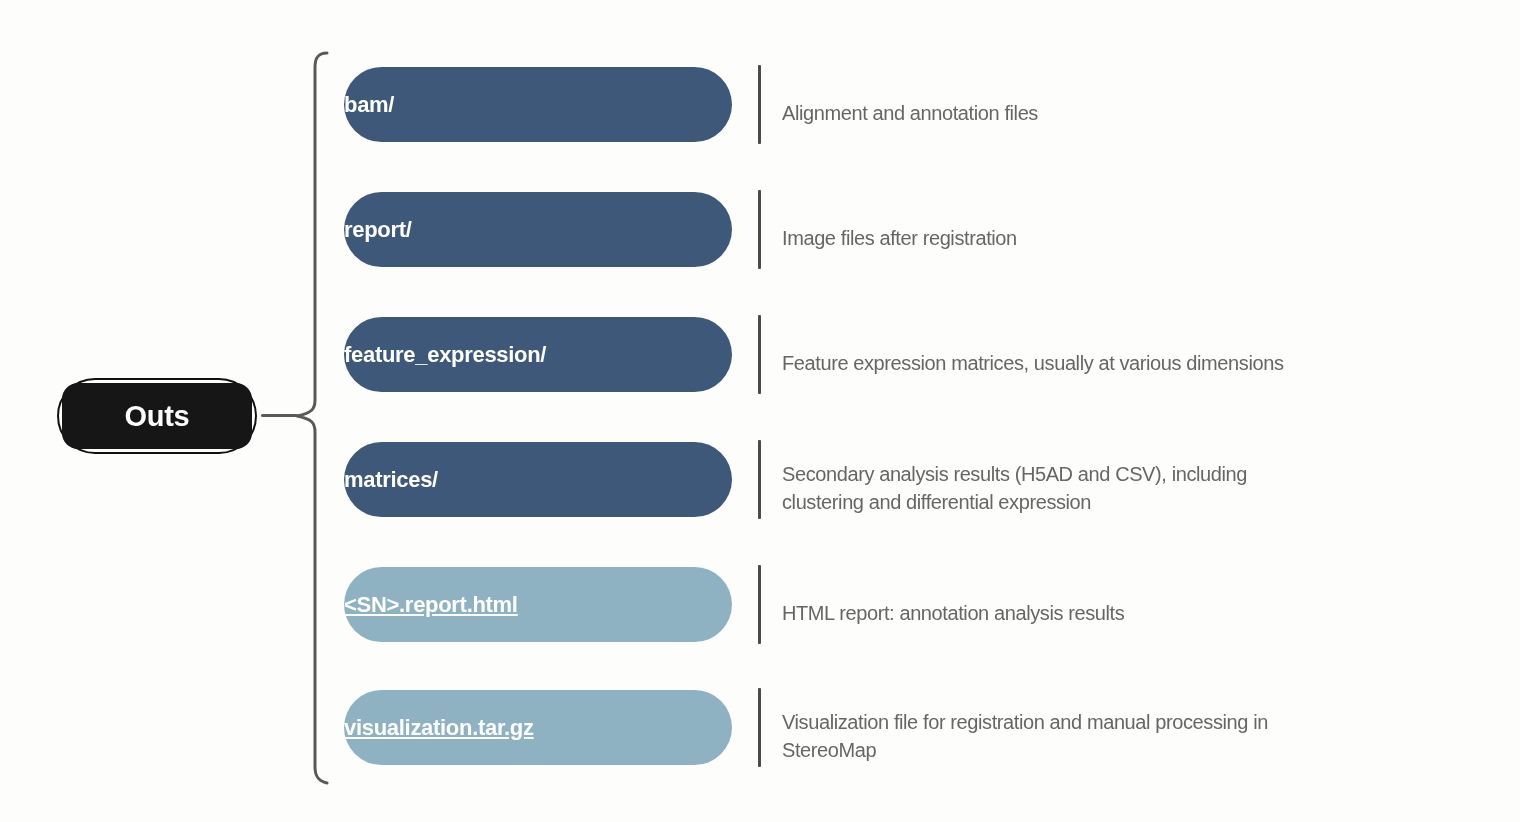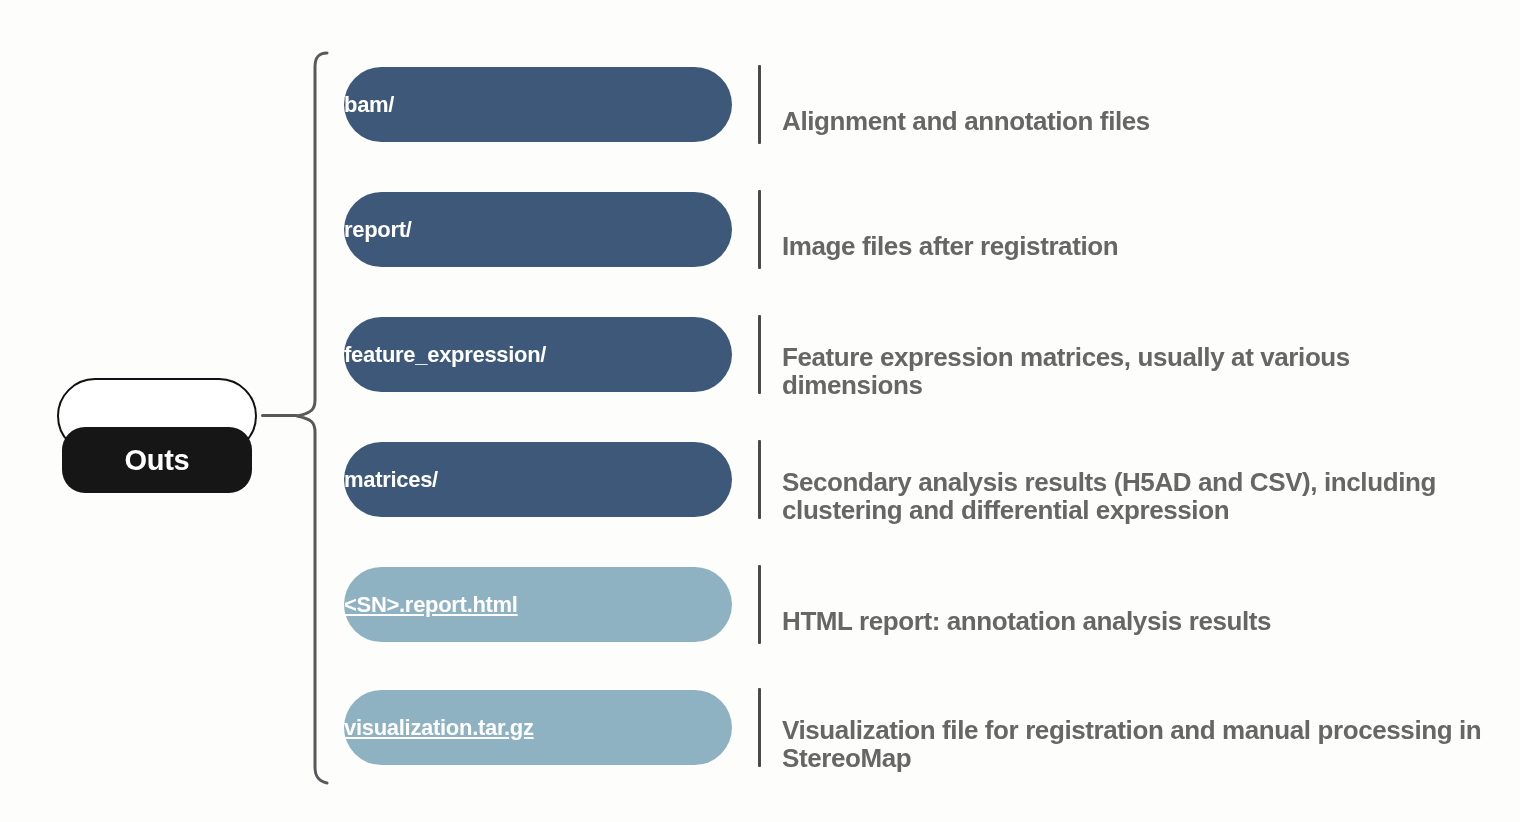--- a/index.html
+++ b/index.html
@@ -24,30 +24,29 @@
     height: 76px;
     box-sizing: border-box;
     border: 2.5px solid #111;
     border-radius: 42px;
     padding: 3px;
     background: #fff;
   }
   .outs-pill {
     width: 100%;
     height: 100%;
-    border-radius: 23px;
+    border-radius: 16px;
     background: var(--outs-bg, #161616);
     display: flex;
     align-items: center;
     justify-content: center;
     color: #fff;
     font-size: 29px;
     font-weight: bold;
     letter-spacing: -0.3px;
-    margin-top: 44px;
   }
 
   
   .connector {
     position: absolute;
     left: 261px;
     top: 414px;
     width: 37px;
     height: 3px;
     background: var(--line, #58595b);
@@ -94,28 +93,28 @@
     top: -2px;
     width: 3px;
     height: 79px;
     background: var(--bar, #4a4a4a);
     border-radius: 1px;
   }
 
   .desc {
     position: absolute;
     left: 782px;
-    top: 16px;
+    top: 8px;
     height: 75px;
     width: 700px;
     display: flex;
     align-items: center;
     color: var(--text-desc, #666666);
-    font-size: 26px;
-    font-weight: bold;
+    font-size: 20px;
+    font-weight: normal;
     letter-spacing: -0.4px;
     line-height: 28px;
     white-space: pre-line;
   }
 </style>
 </head>
 <body>
 
 <div class="canvas">
 

